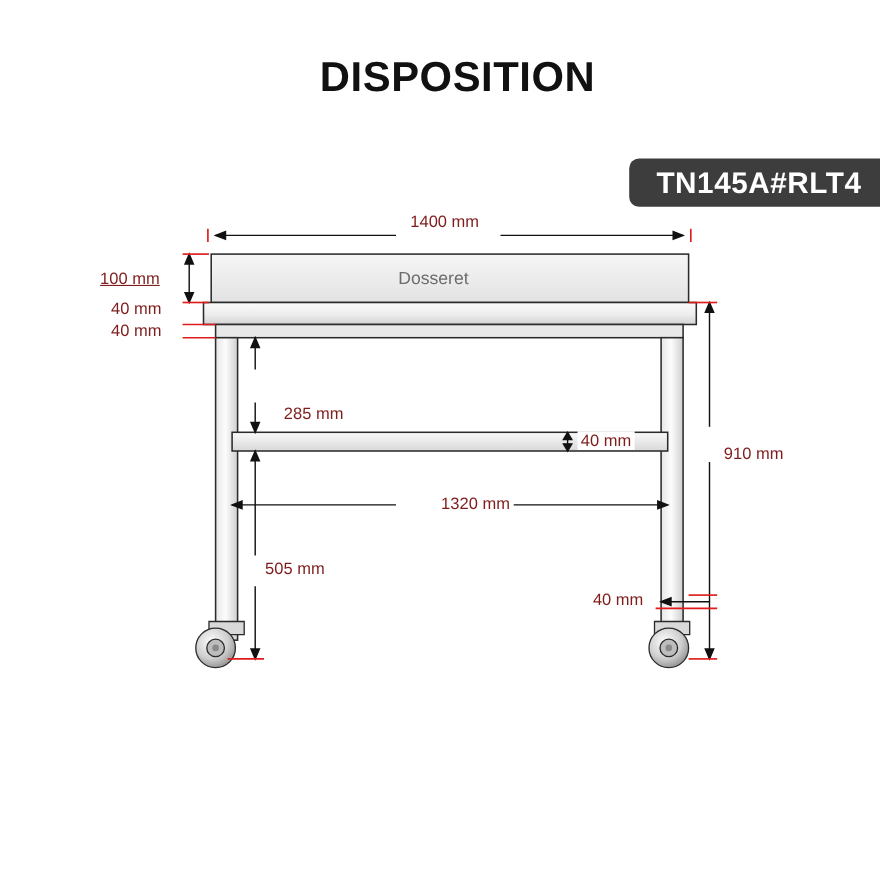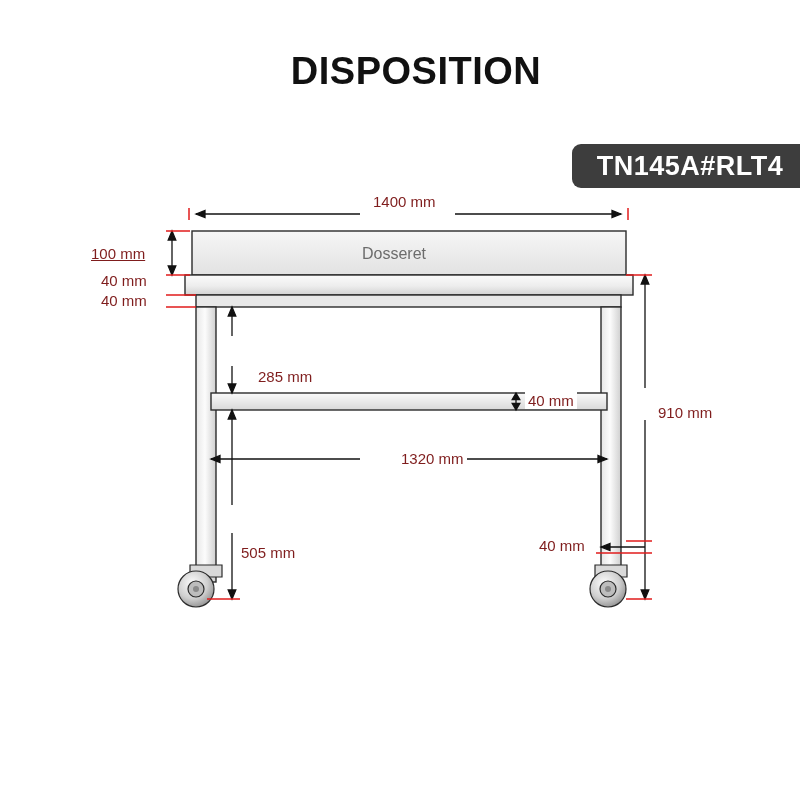--- a/index.html
+++ b/index.html
@@ -161,18 +161,18 @@
   </svg>
 
   <div class="dim" style="left:370px;top:193px;">1400 mm</div>
   <div class="dim" style="left:88px;top:245px;text-decoration:underline;">100 mm</div>
   <div class="dim" style="left:98px;top:272px;">40 mm</div>
   <div class="dim" style="left:98px;top:292px;">40 mm</div>
   <div class="dim" style="left:255px;top:340px;margin-top:28px;">285 mm</div>
   <div class="dim" style="left:525px;top:392px;">40 mm</div>
   <div class="dim" style="left:370px;top:450px;margin-left:28px;">1320 mm</div>
   <div class="dim" style="left:655px;top:394px;margin-top:10px;">910 mm</div>
-  <div class="dim" style="left:238px;top:509px;margin-top:35px;">505 mm</div>
+  <div class="dim" style="left:238px;top:509px;">505 mm</div>
   <div class="dim" style="left:536px;top:537px;">40 mm</div>
 
   <div class="shelf-label" style="left:362px;top:245px;">Dosseret</div>
 
 </div>
 
 </body></html>

